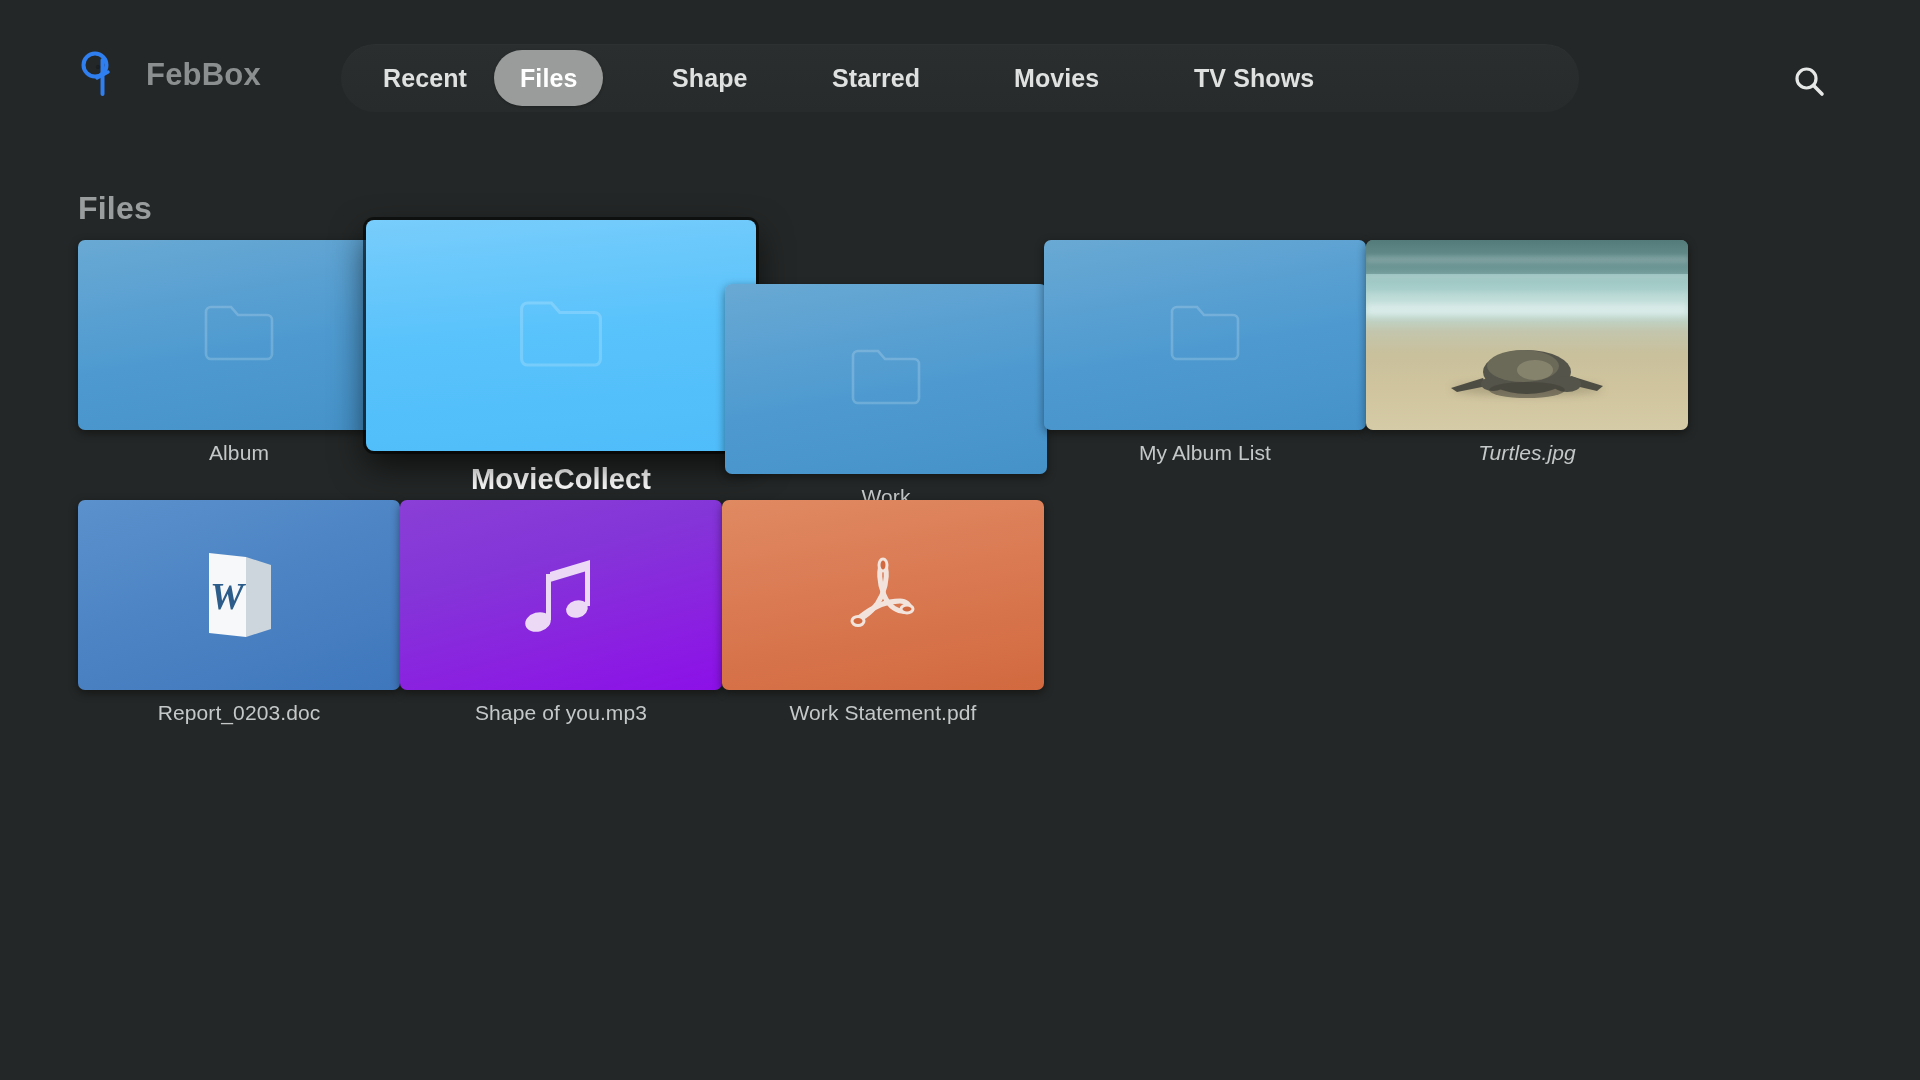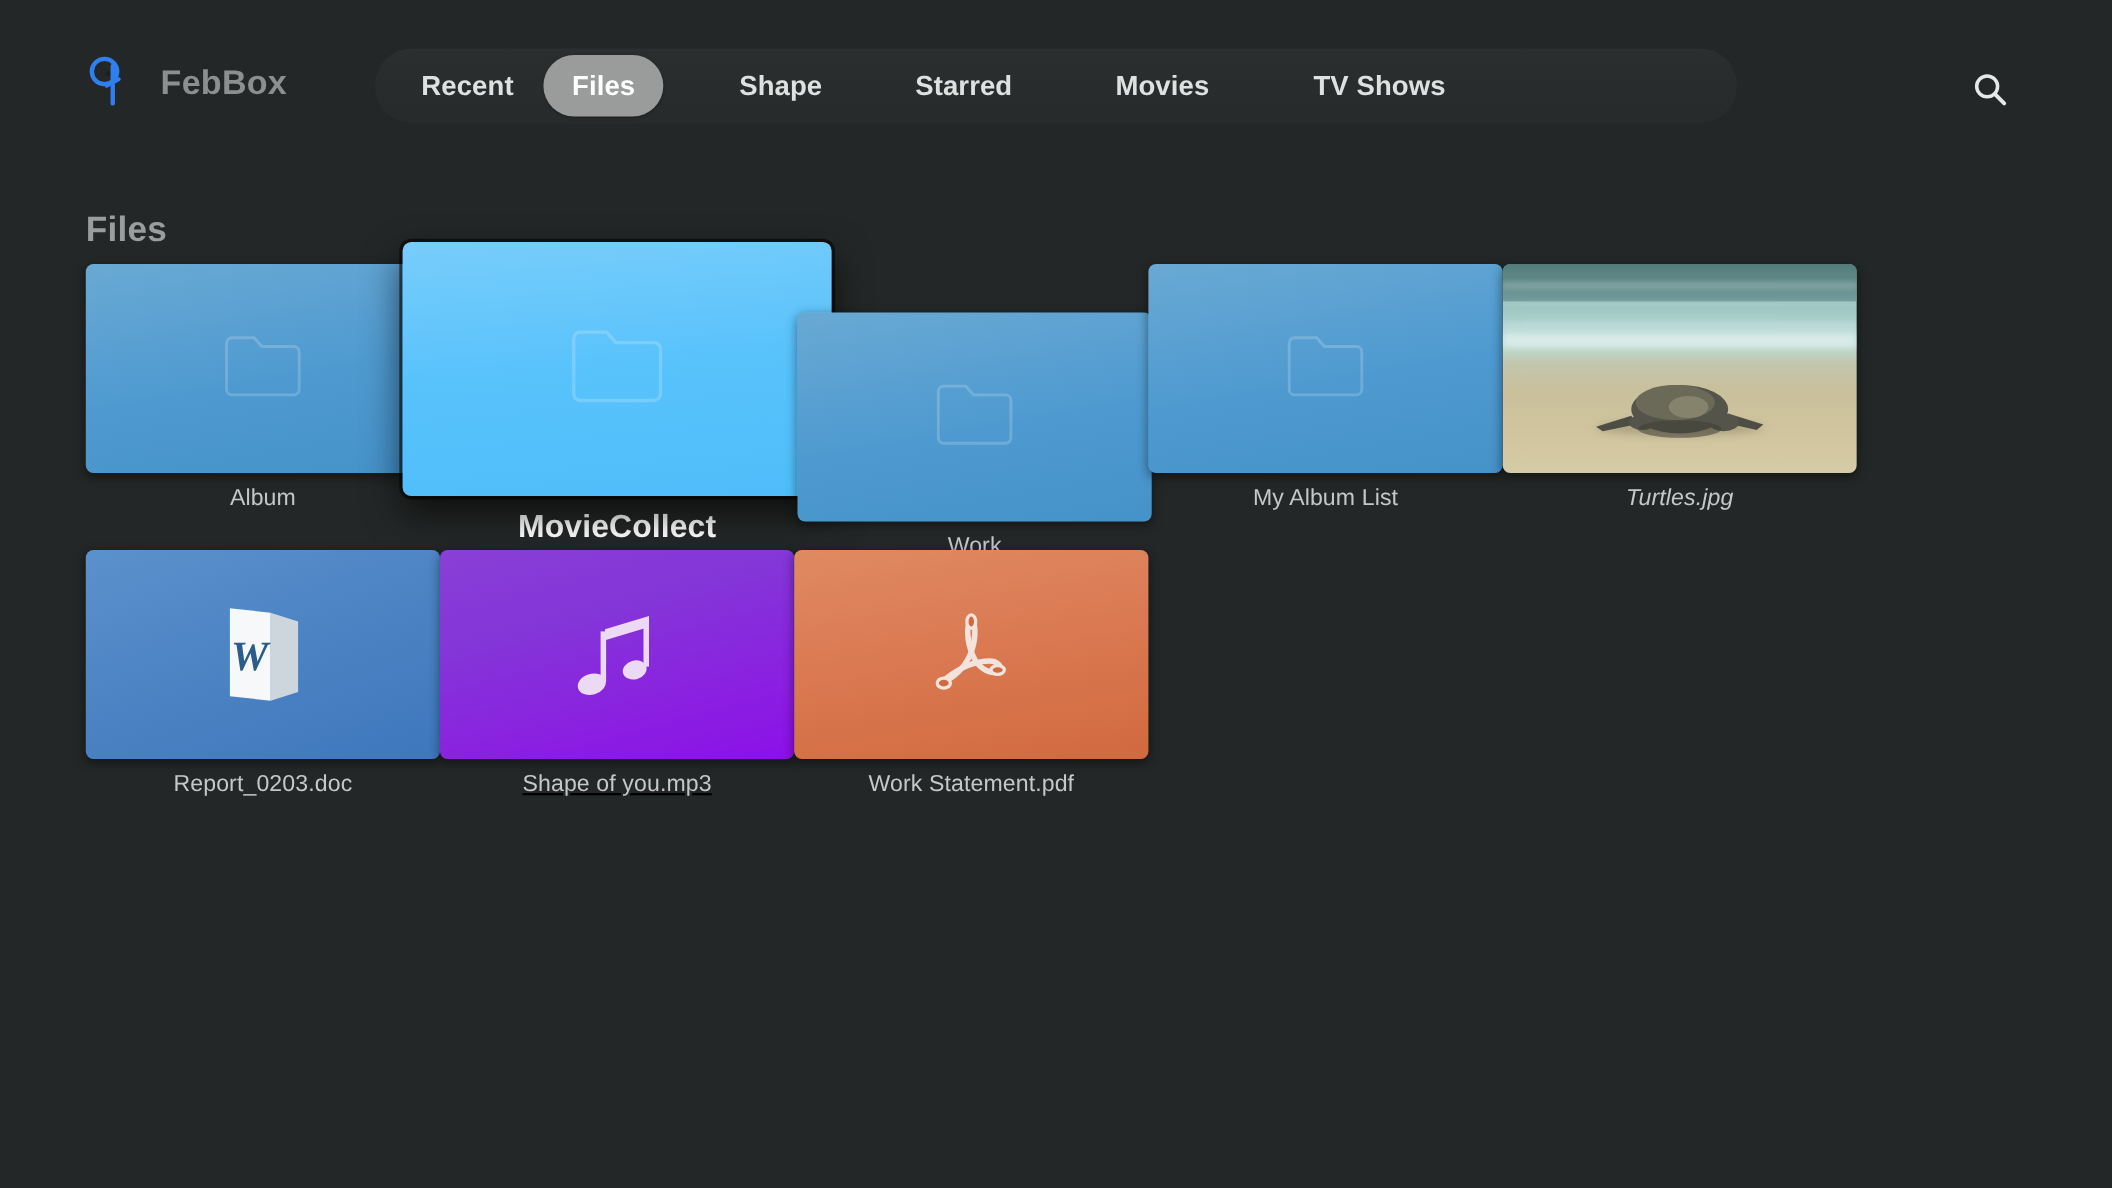--- a/index.html
+++ b/index.html
@@ -274,21 +274,21 @@
         <span>
   <svg class="fileicon" width="76" height="92" viewBox="0 0 76 92" xmlns="http://www.w3.org/2000/svg">
     <path d="M45 8 L70 16 L70 80 L45 88 Z" fill="#cdd6dd"></path>
     <path d="M8 4 L45 8 L45 88 L8 84 Z" fill="#f6f8f9"></path>
     <text x="26" y="60" font-family="Liberation Serif, serif" font-size="38" font-weight="700" font-style="italic" fill="#2b5c8a" text-anchor="middle">W</text>
   </svg>
         </span>
       </div>
       <div class="label">Report_0203.doc</div>
     </div>
-    <div class="cell" style="left: 322px; top: 260px; text-decoration: underline;">
+    <div class="cell" style="left: 322px; top: 260px;">
       <div class="thumb t-mp3">
         <span>
   <svg class="fileicon" width="78" height="86" viewBox="0 0 78 86" xmlns="http://www.w3.org/2000/svg">
     <path d="M28 20 L68 8 L68 18 L28 30 Z" fill="#ecd9f5"></path>
     <rect x="24" y="22" width="5" height="46" fill="#ecd9f5"></rect>
     <rect x="63" y="10" width="5" height="44" fill="#ecd9f5"></rect>
     <ellipse cx="16" cy="70" rx="13" ry="9.5" fill="#ecd9f5" transform="rotate(-16 16 70)"></ellipse>
     <ellipse cx="55" cy="57" rx="11" ry="8.5" fill="#ecd9f5" transform="rotate(-16 55 57)"></ellipse>
   </svg>
         </span>

